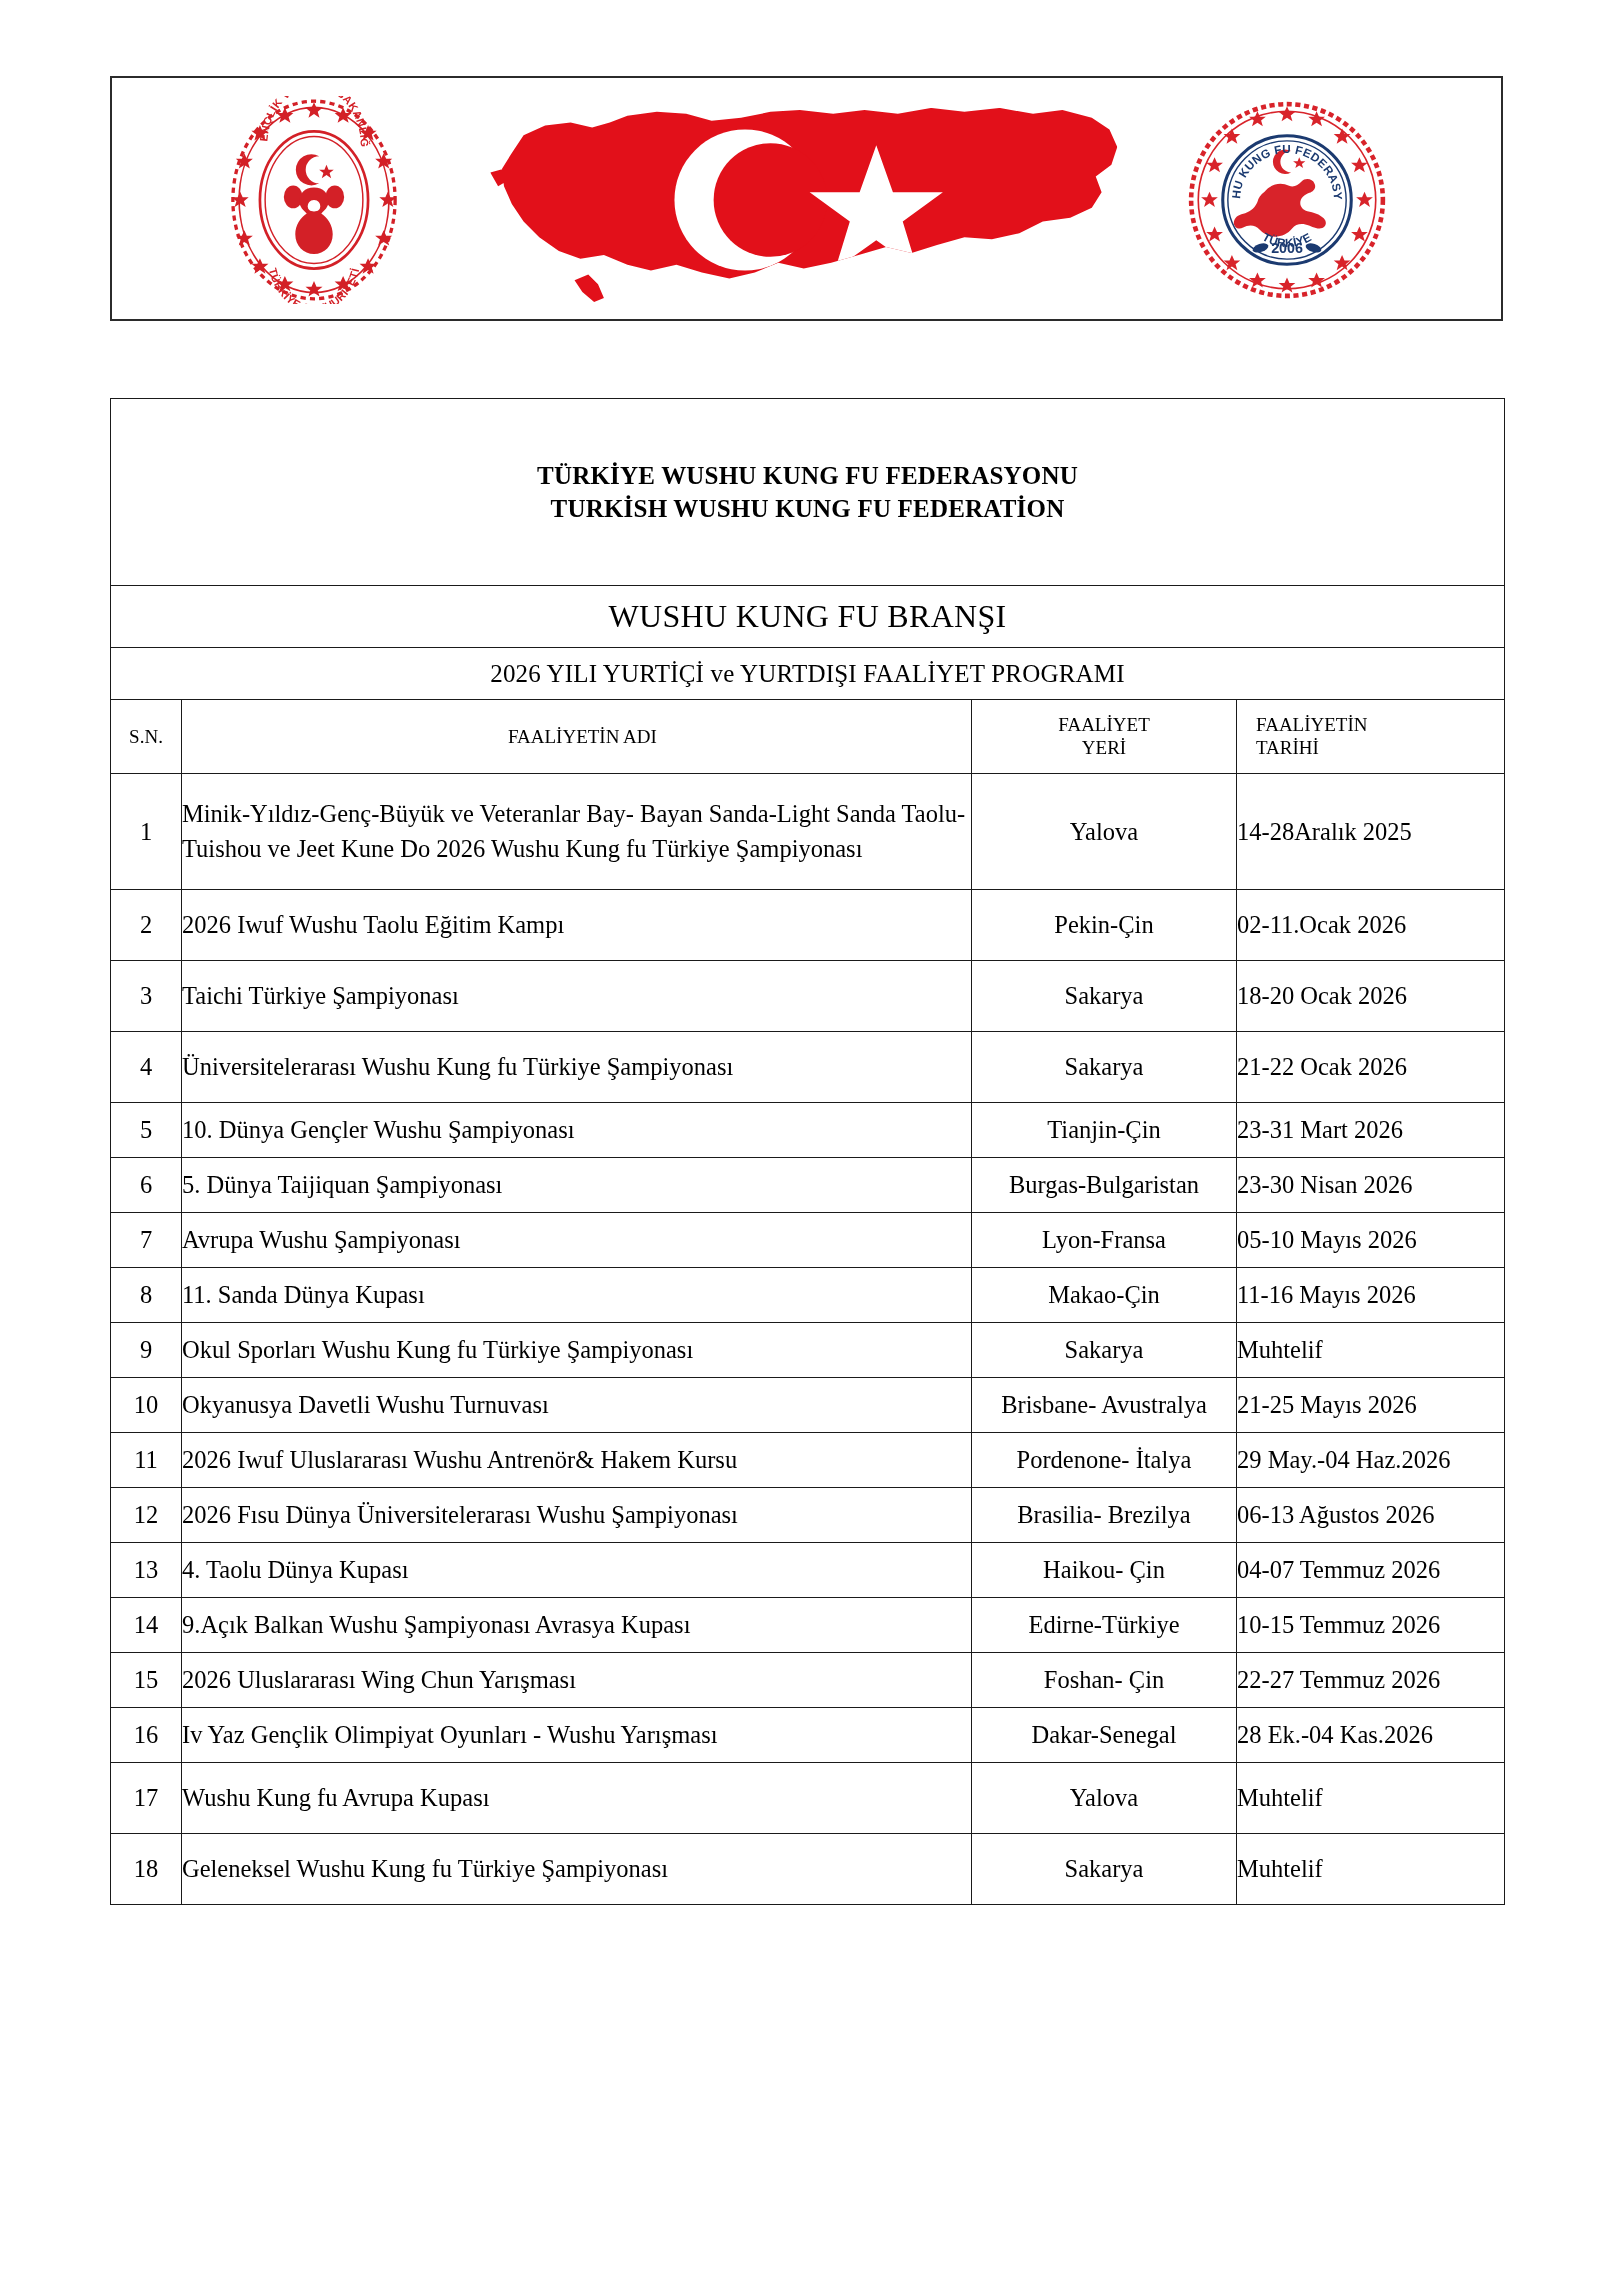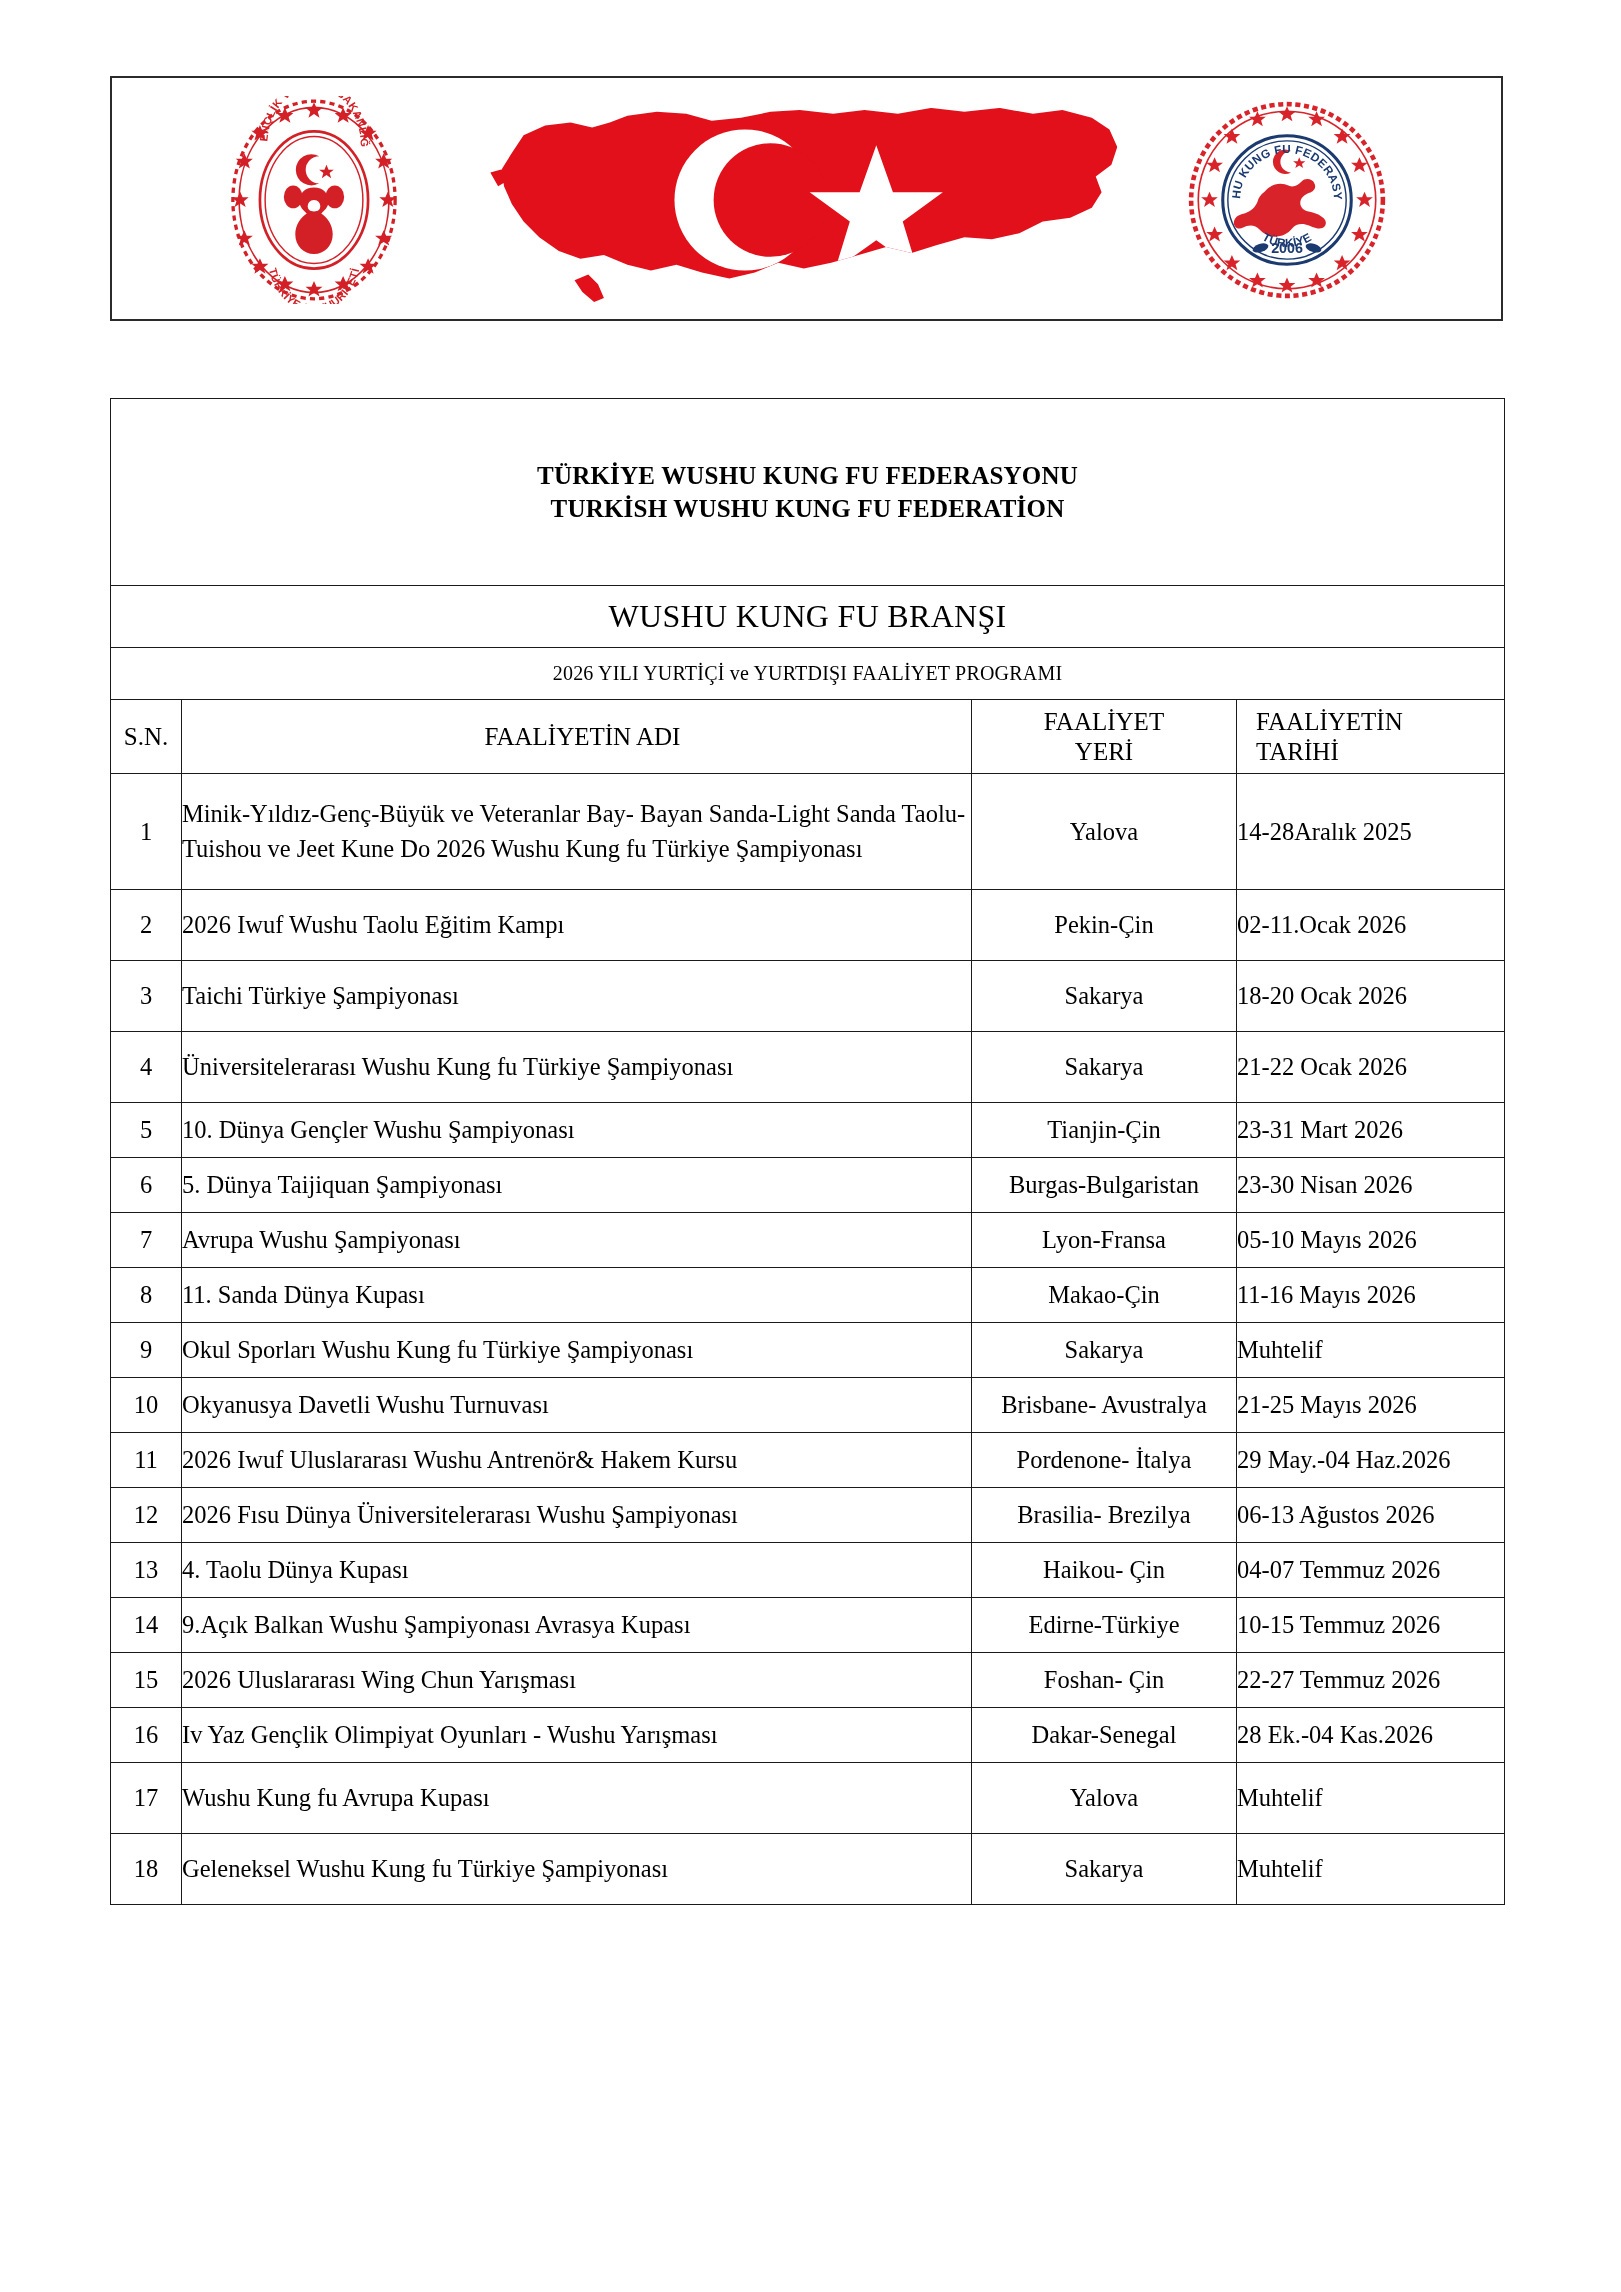--- a/index.html
+++ b/index.html
@@ -89,30 +89,30 @@
   .branch-cell {
     height: 61px;
     text-align: center;
     font-size: 32px;
     font-weight: bold;
     letter-spacing: 0.3px;
   }
   .program-cell {
     height: 51px;
     text-align: center;
-    font-size: 20px;
+    font-size: 25px;
     font-weight: bold;
     letter-spacing: 0.2px;
   }
 
   
   .col-head {
     height: 74px;
     font-weight: bold;
-    font-size: 25px;
+    font-size: 19px;
   }
   .col-head .h-sn {
     text-align: center;
     padding: 0 2px;
   }
   .col-head .h-name {
     text-align: center;
     padding-left: 11.8px;
   }
   .col-head .h-place {

